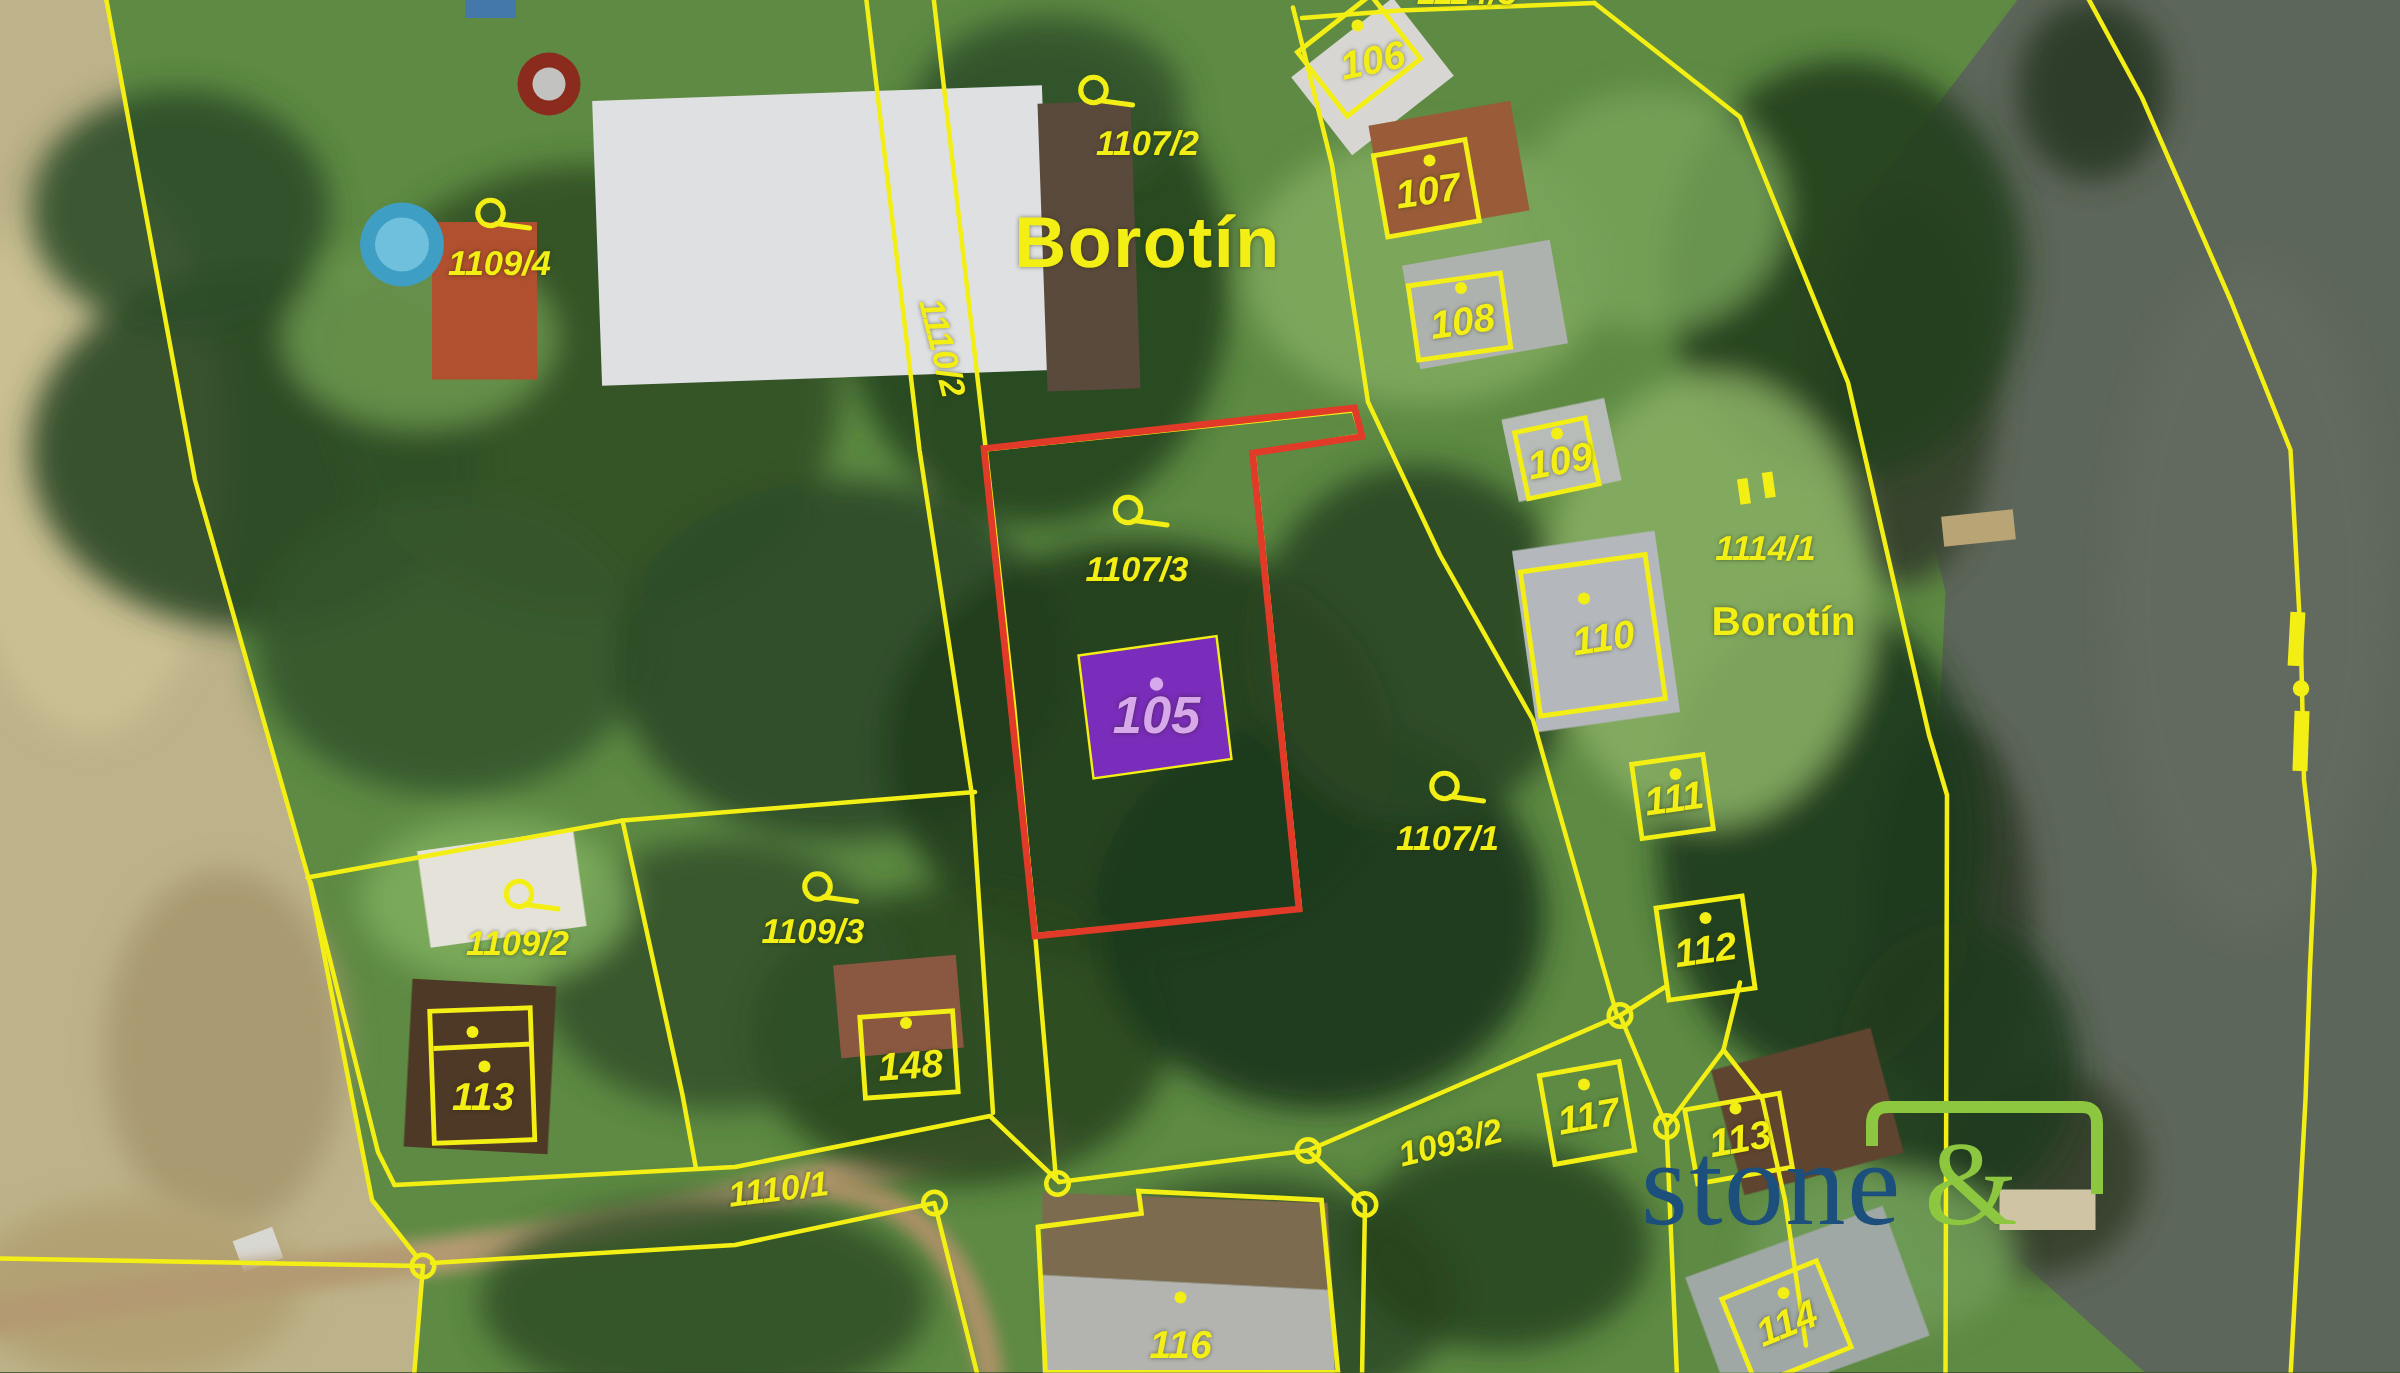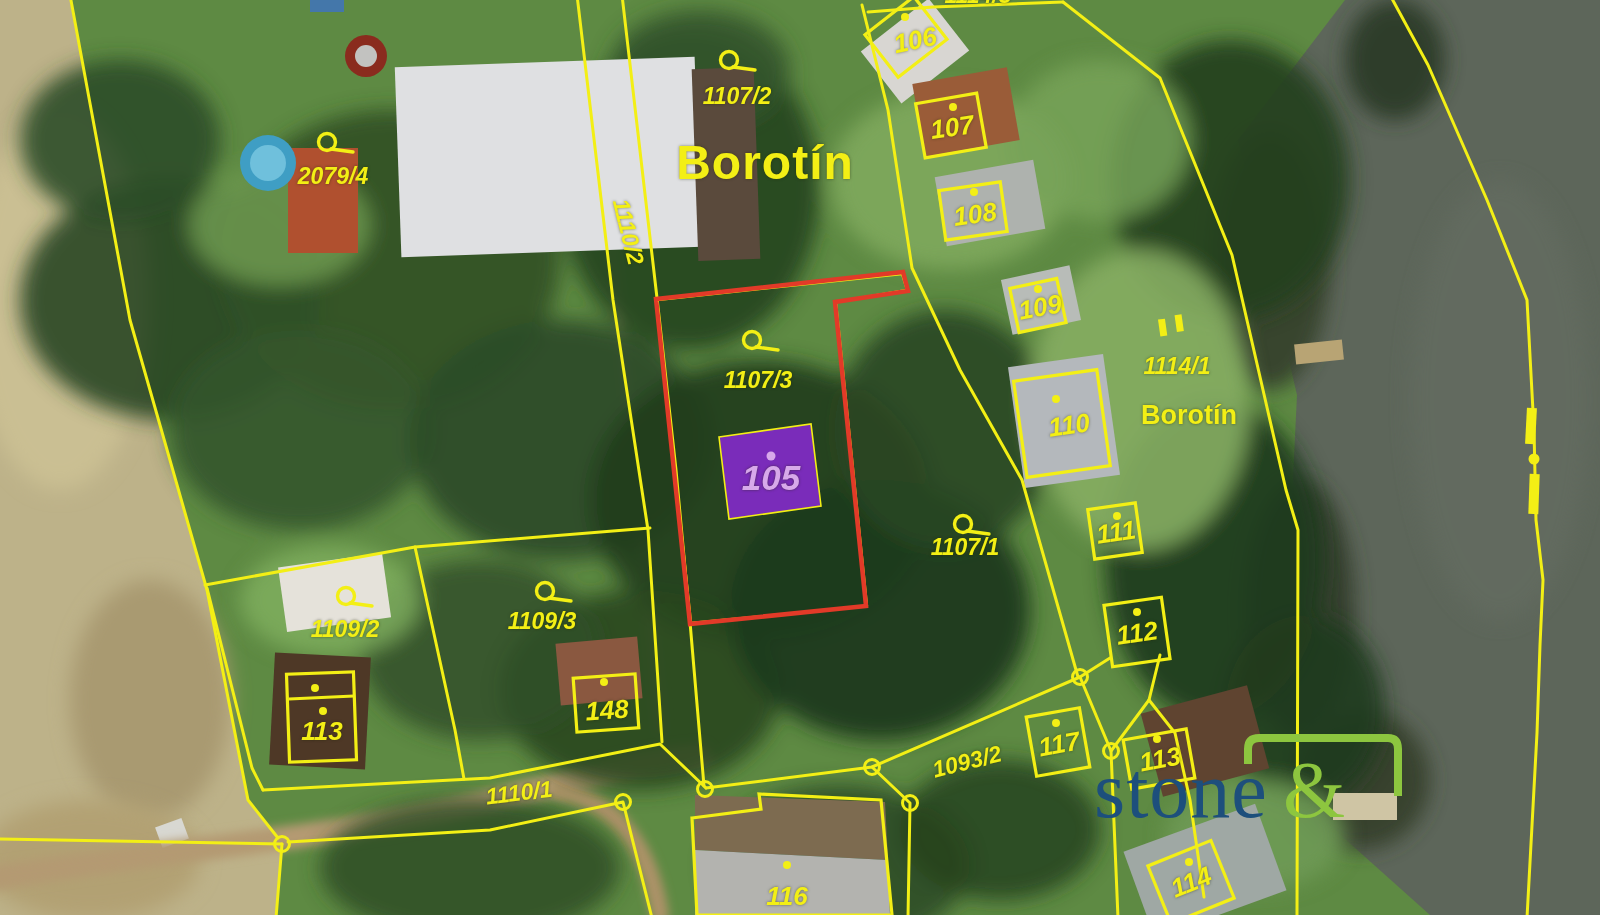--- a/index.html
+++ b/index.html
@@ -229,27 +229,27 @@
       <circle cx="315" cy="688" r="4"></circle>
       <circle cx="323" cy="711" r="4"></circle>
       <circle cx="604" cy="682" r="4"></circle>
       <circle cx="787" cy="865" r="4"></circle>
       <circle cx="771" cy="456" r="4.5" fill="#d7a9ea"></circle>
     </g>
 
     <path d="M1248,764 L1248,749 Q1248,738 1259,738 L1388,738 Q1398,738 1398,749 L1398,796" fill="none" stroke="#8dc63f" stroke-width="8"></path>
   </svg>
 
-  <div class="lbl" style="left:333px;top:176px">2079/4</div>
-  <div class="lbl" style="left:737px;top:96px">1107/2</div>
+  <div class="lbl" style="left:333px;top:176px">1109/4</div>
+  <div class="lbl" style="left:765px;top:96px">1107/2</div>
   <div class="lbl town" style="left:765px;top:163px">Borotín</div>
   <div class="lbl" style="left:628px;top:232px;transform:translate(-50%,-50%) rotate(76deg)">1110/2</div>
   <div class="lbl" style="left:758px;top:380px">1107/3</div>
   <div class="lbl lavender" style="left:771px;top:477px">105</div>
-  <div class="lbl" style="left:965px;top:547px">1107/1</div>
+  <div class="lbl" style="left:965px;top:559px">1107/1</div>
   <div class="lbl" style="left:1177px;top:366px">1114/1</div>
   <div class="lbl town-sm" style="left:1189px;top:415px">Borotín</div>
   <div class="lbl" style="left:345px;top:629px">1109/2</div>
   <div class="lbl" style="left:542px;top:621px">1109/3</div>
   <div class="lbl" style="left:519px;top:793px;transform:translate(-50%,-50%) rotate(-7deg)">1110/1</div>
   <div class="lbl" style="left:967px;top:762px;transform:translate(-50%,-50%) rotate(-14deg)">1093/2</div>
   <div class="lbl" style="left:978px;top:-5px">1114/3</div>
 
   <div class="lbl num" style="left:915px;top:40px;transform:translate(-50%,-50%) rotate(-12deg)">106</div>
   <div class="lbl num" style="left:952px;top:127px;transform:translate(-50%,-50%) rotate(-8deg)">107</div>

